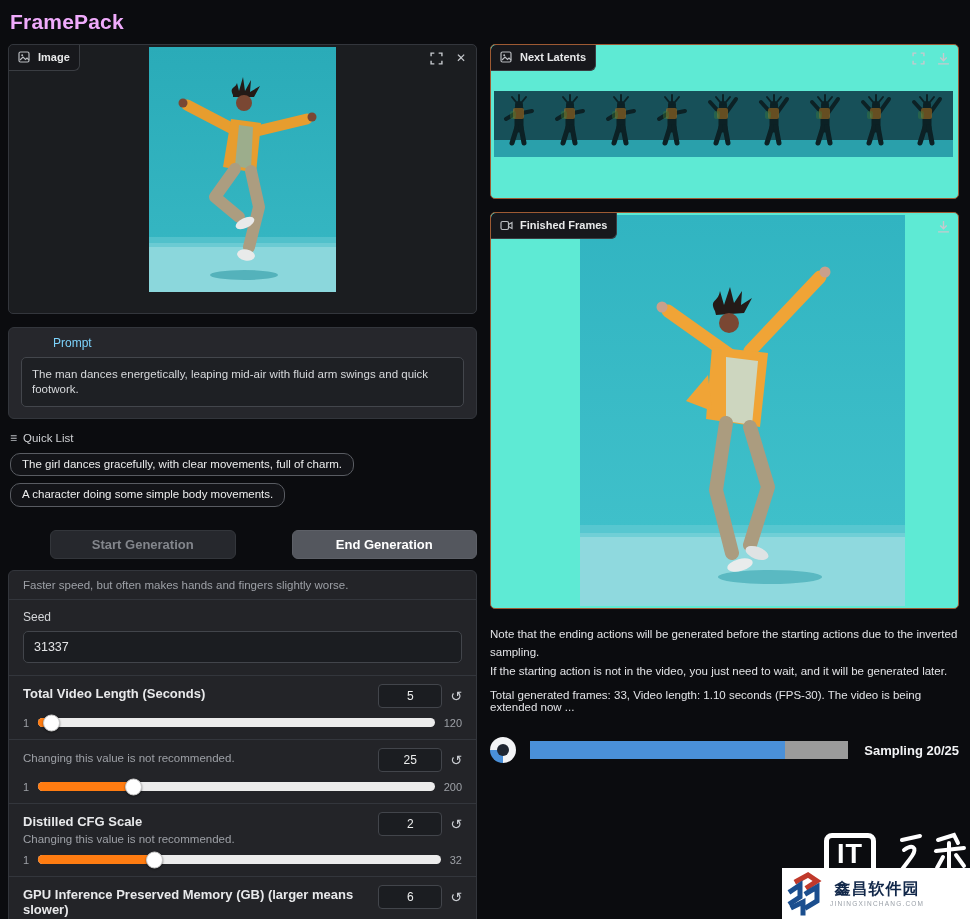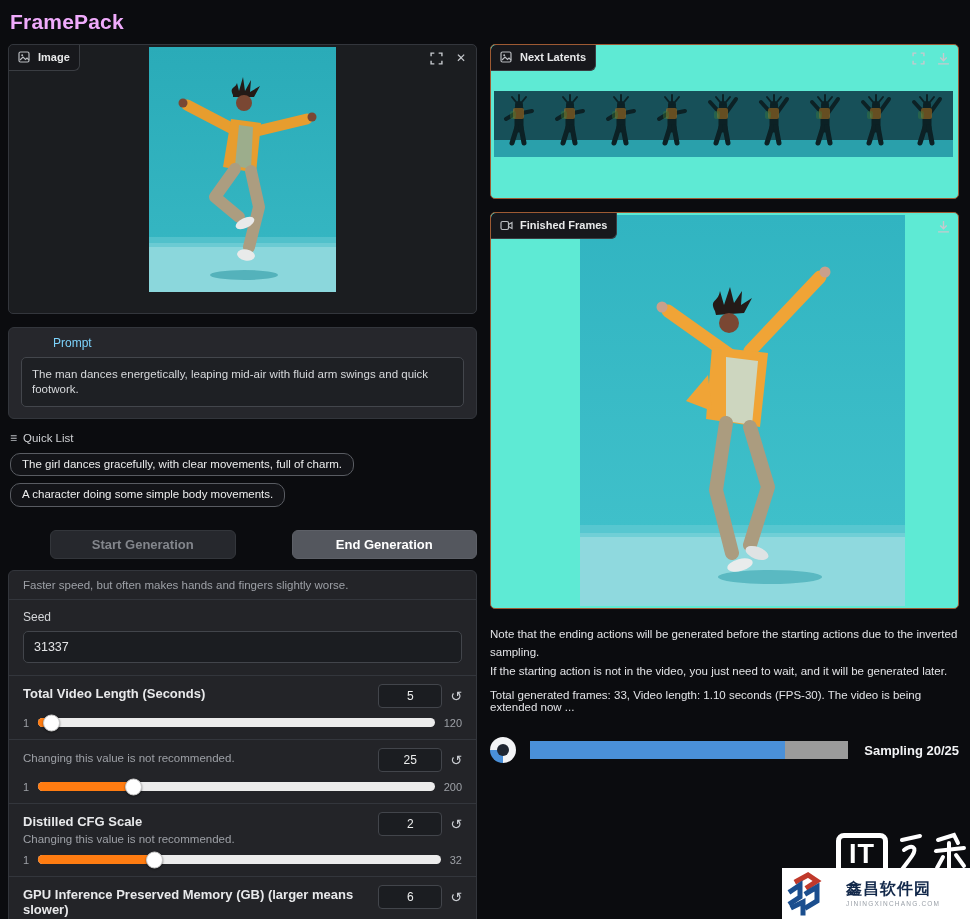--- a/index.html
+++ b/index.html
@@ -104,24 +104,24 @@
     width:26px; height:26px; border-radius:50%; flex:0 0 auto;
     background:conic-gradient(#f3f4f6 0 50%, #4a90d9 50% 75%, #f3f4f6 75% 100%);
     position:relative;
   }
   .spinner::after { content:''; position:absolute; inset:7px; border-radius:50%; background:#1e2531; }
   .pbar { flex:1; height:18px; background:#9b9b9b; margin-left:14px; position:relative; overflow:hidden; }
   .pfill { position:absolute; left:0; top:0; bottom:0; background:#4a90d9; }
   .plabel { font-size:13px; font-weight:700; color:#f2f3f5; margin-left:16px; white-space:nowrap; }
 
   
-  .wm-it { position:absolute; right:2px; bottom:41px; display:flex; align-items:center; gap:8px; z-index:4; }
+  .wm-it { position:absolute; right:2px; bottom:41px; display:flex; align-items:center; gap:20px; z-index:4; }
   .it-box { border:5px solid #ffffff; border-radius:8px; color:#ffffff; font-weight:900; font-size:27px; padding:0 8px 2px 8px; line-height:1.2; letter-spacing:1px; }
   .wm-xc { position:absolute; right:0; bottom:0; width:188px; height:51px; background:#ffffff; z-index:5; display:flex; align-items:center; padding-left:5px; }
-  .xc-text { margin-left:17px; display:flex; flex-direction:column; align-items:flex-start; }
+  .xc-text { margin-left:1px; display:flex; flex-direction:column; align-items:center; }
   .xc-name { font-size:16px; font-weight:900; color:#12284a; letter-spacing:1px; line-height:1.1; }
   .xc-domain { font-size:6.5px; color:#9aa0a8; letter-spacing:1.2px; margin-top:2px; }
 </style>
 </head>
 <body>
 
 <div class="page">
   <h1 class="app-title">FramePack</h1>
 
   <div class="cols">

